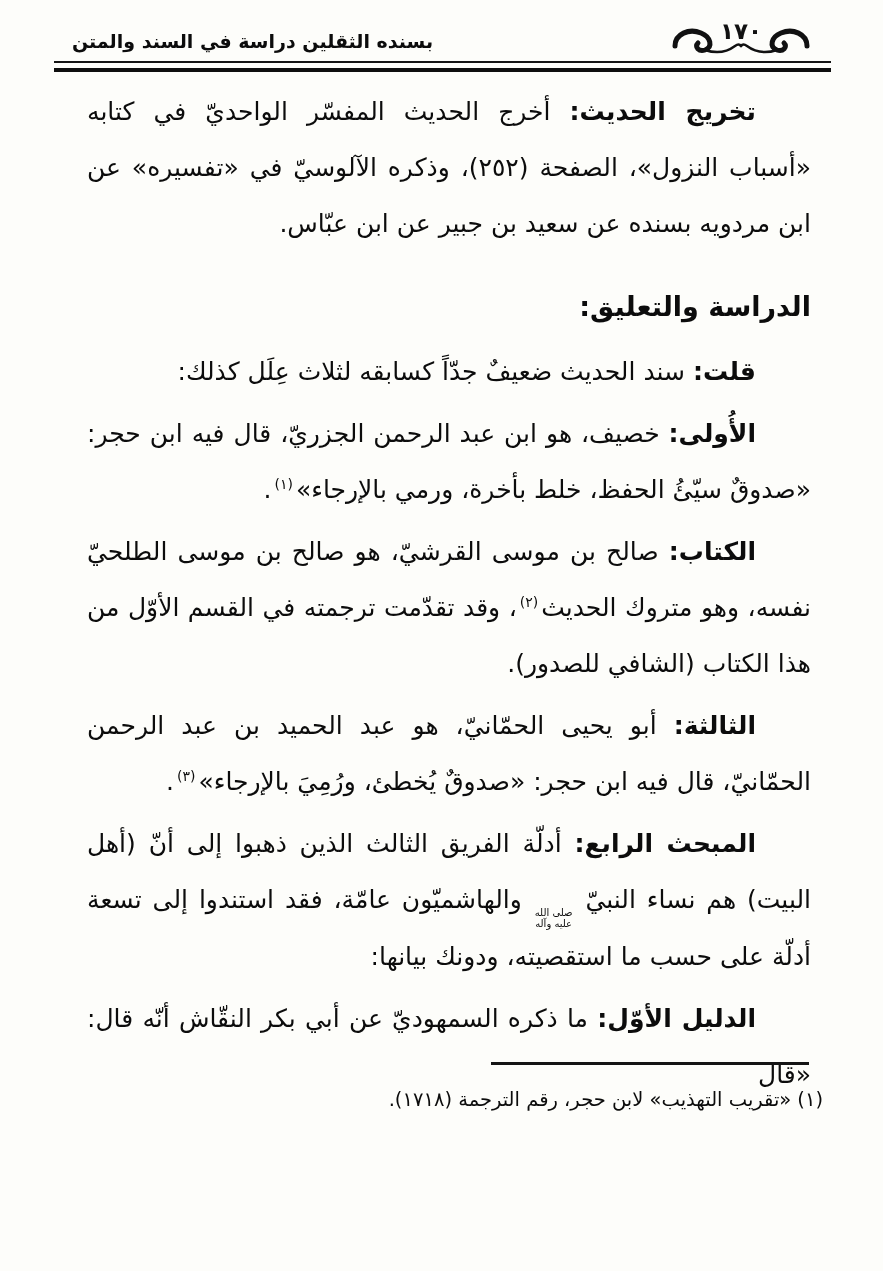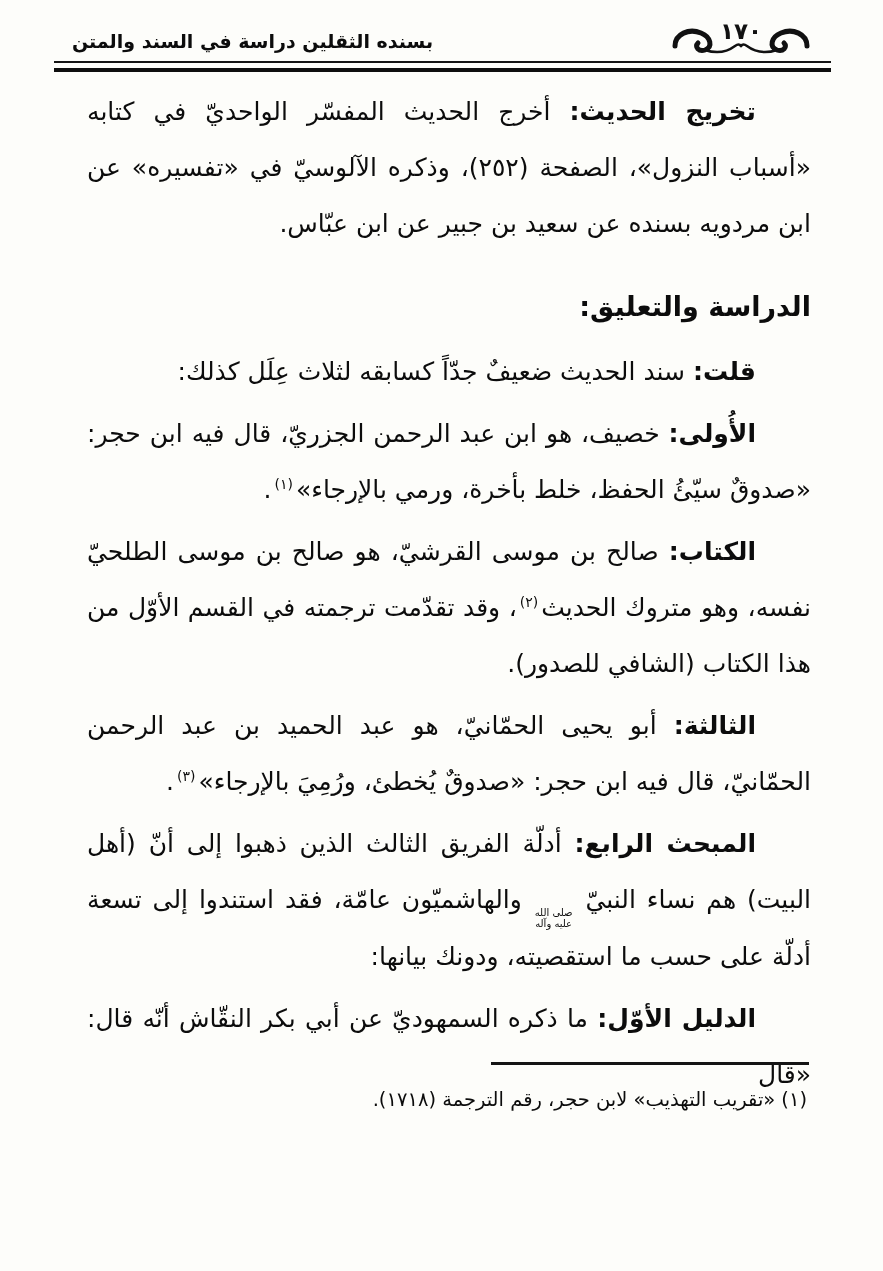--- a/index.html
+++ b/index.html
@@ -71,21 +71,21 @@
   }
   
   .footnote-rule{
     position:absolute;
     top:1062px;right:74px;
     width:318px;height:3px;
     background:#141414;
   }
   .footnotes{
     position:absolute;
-    top:1076px;right:76px;
+    top:1076px;right:60px;
     width:660px;
     font-size:19.5px;
     line-height:47.5px;
     text-align:right;
   }
   .footnote{white-space:nowrap;}
   .footnote .fn-marker{margin-left:6px;}
   
   .orn-stroke{fill:none;stroke:#111;stroke-linecap:round;}
   .orn-num{

